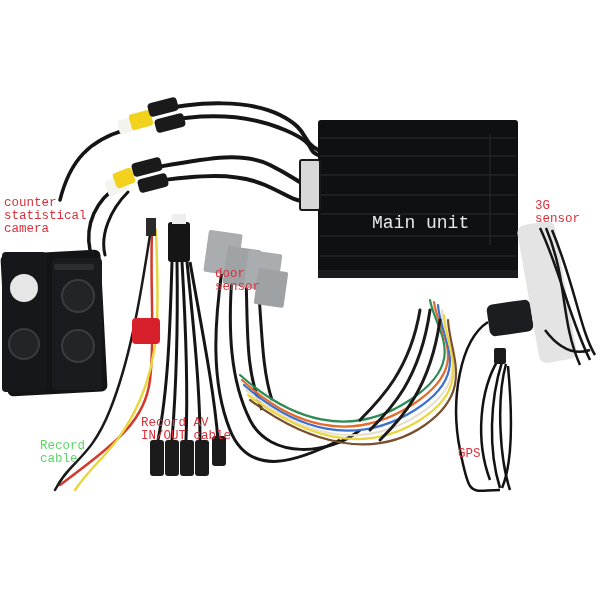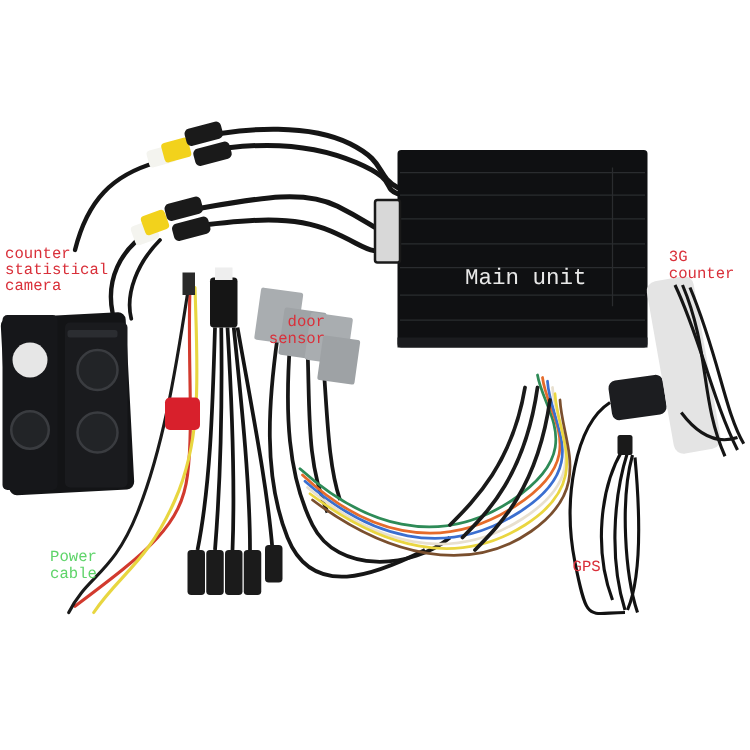--- a/index.html
+++ b/index.html
@@ -142,19 +142,21 @@
         <path d="M545 330 C 560 350, 575 355, 590 350"></path>
       </g>
     </g>
   </svg>
 
   <div class="lbl red" style="left:4px; top:197px;">counter
 statistical
 camera</div>
   <div class="lbl white" style="left:372px; top:217px; font-size:18px;">Main unit</div>
   <div class="lbl red" style="left:535px; top:200px;">3G
-counter</div>
-  <div class="lbl red" style="left:215px; top:252px;text-align:right;">door
 sensor</div>
-  <div class="lbl green" style="left:40px; top:440px;">Power
+  <div class="lbl red" style="left:215px; top:268px;">door
+sensor</div>
+  <div class="lbl red" style="left:141px; top:417px;">Record AV
+IN/OUT cable</div>
+  <div class="lbl green" style="left:40px; top:440px;">Record
 cable</div>
   <div class="lbl red" style="left:458px; top:448px;">GPS</div>
 </div>
 
 </body></html>

